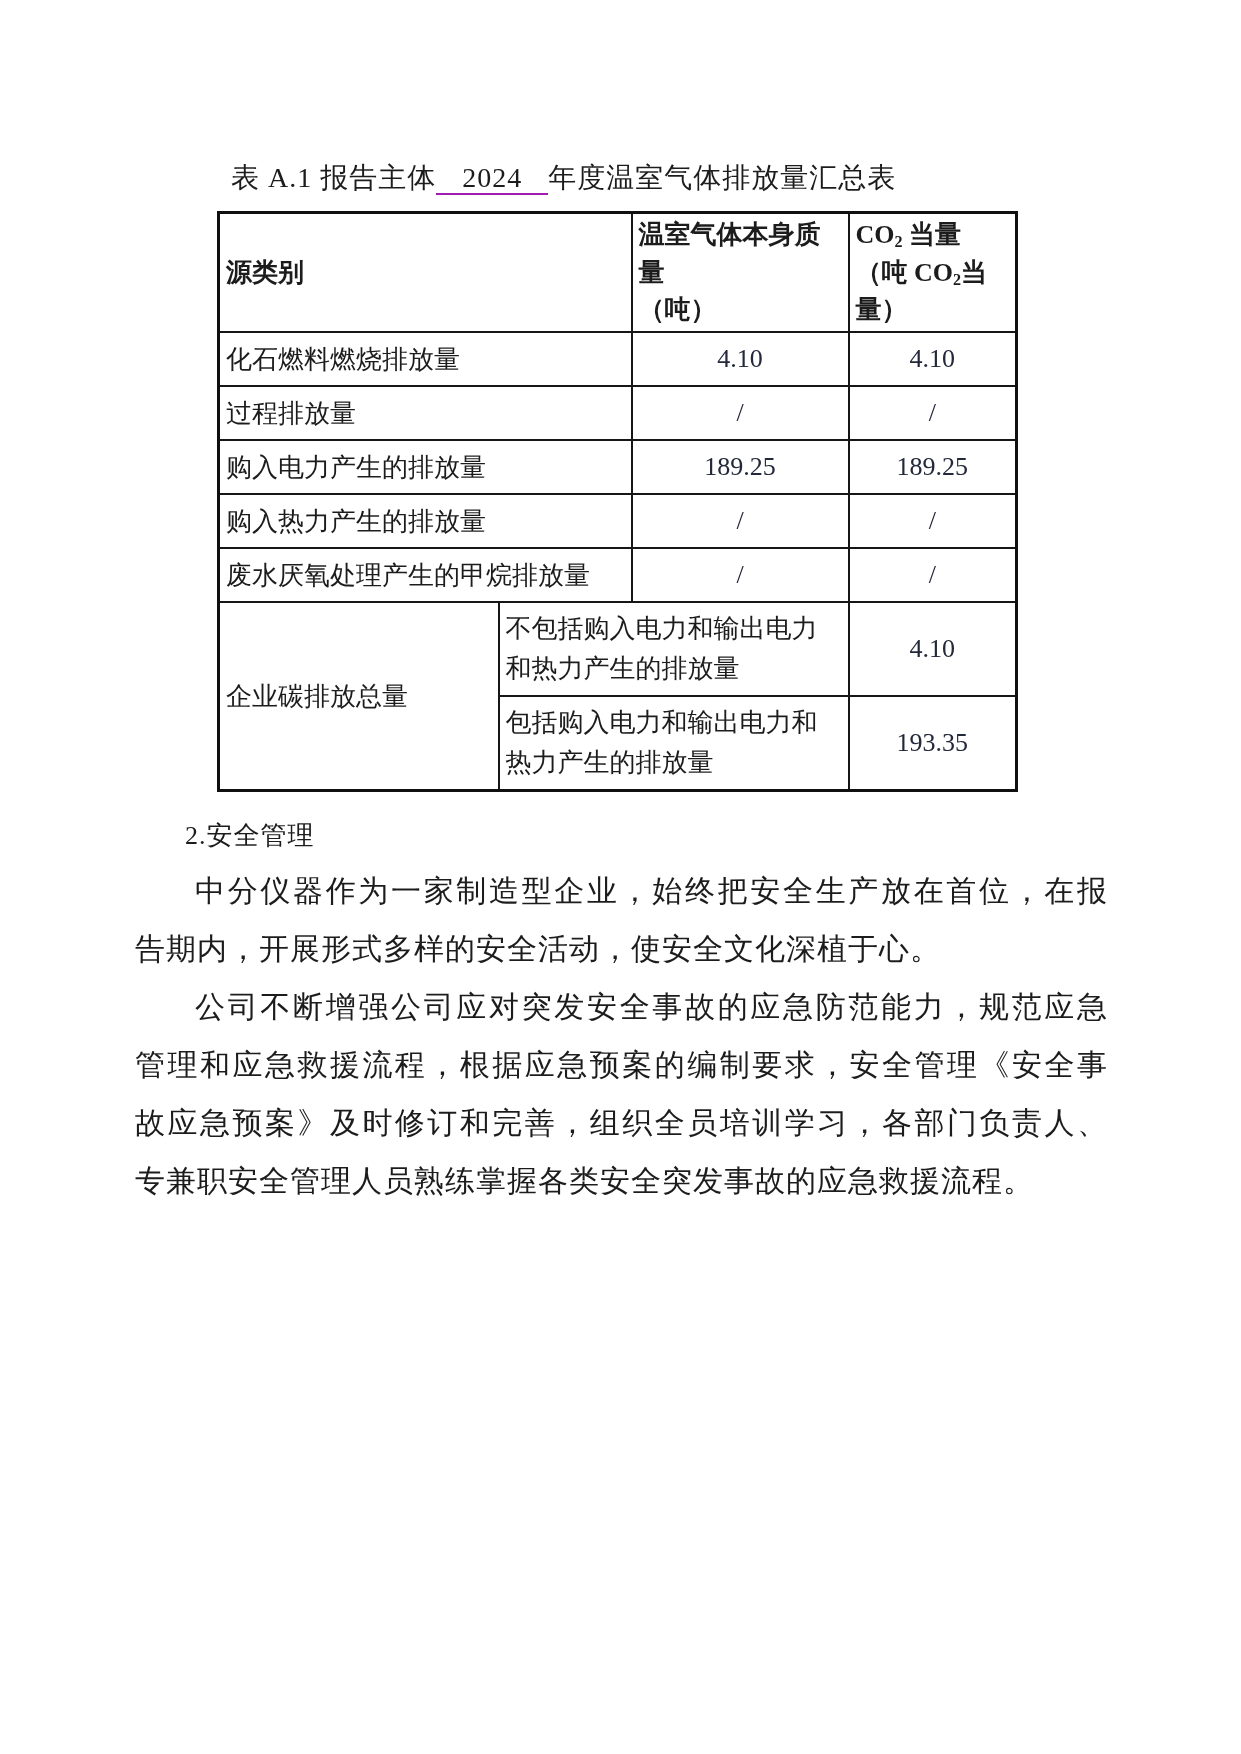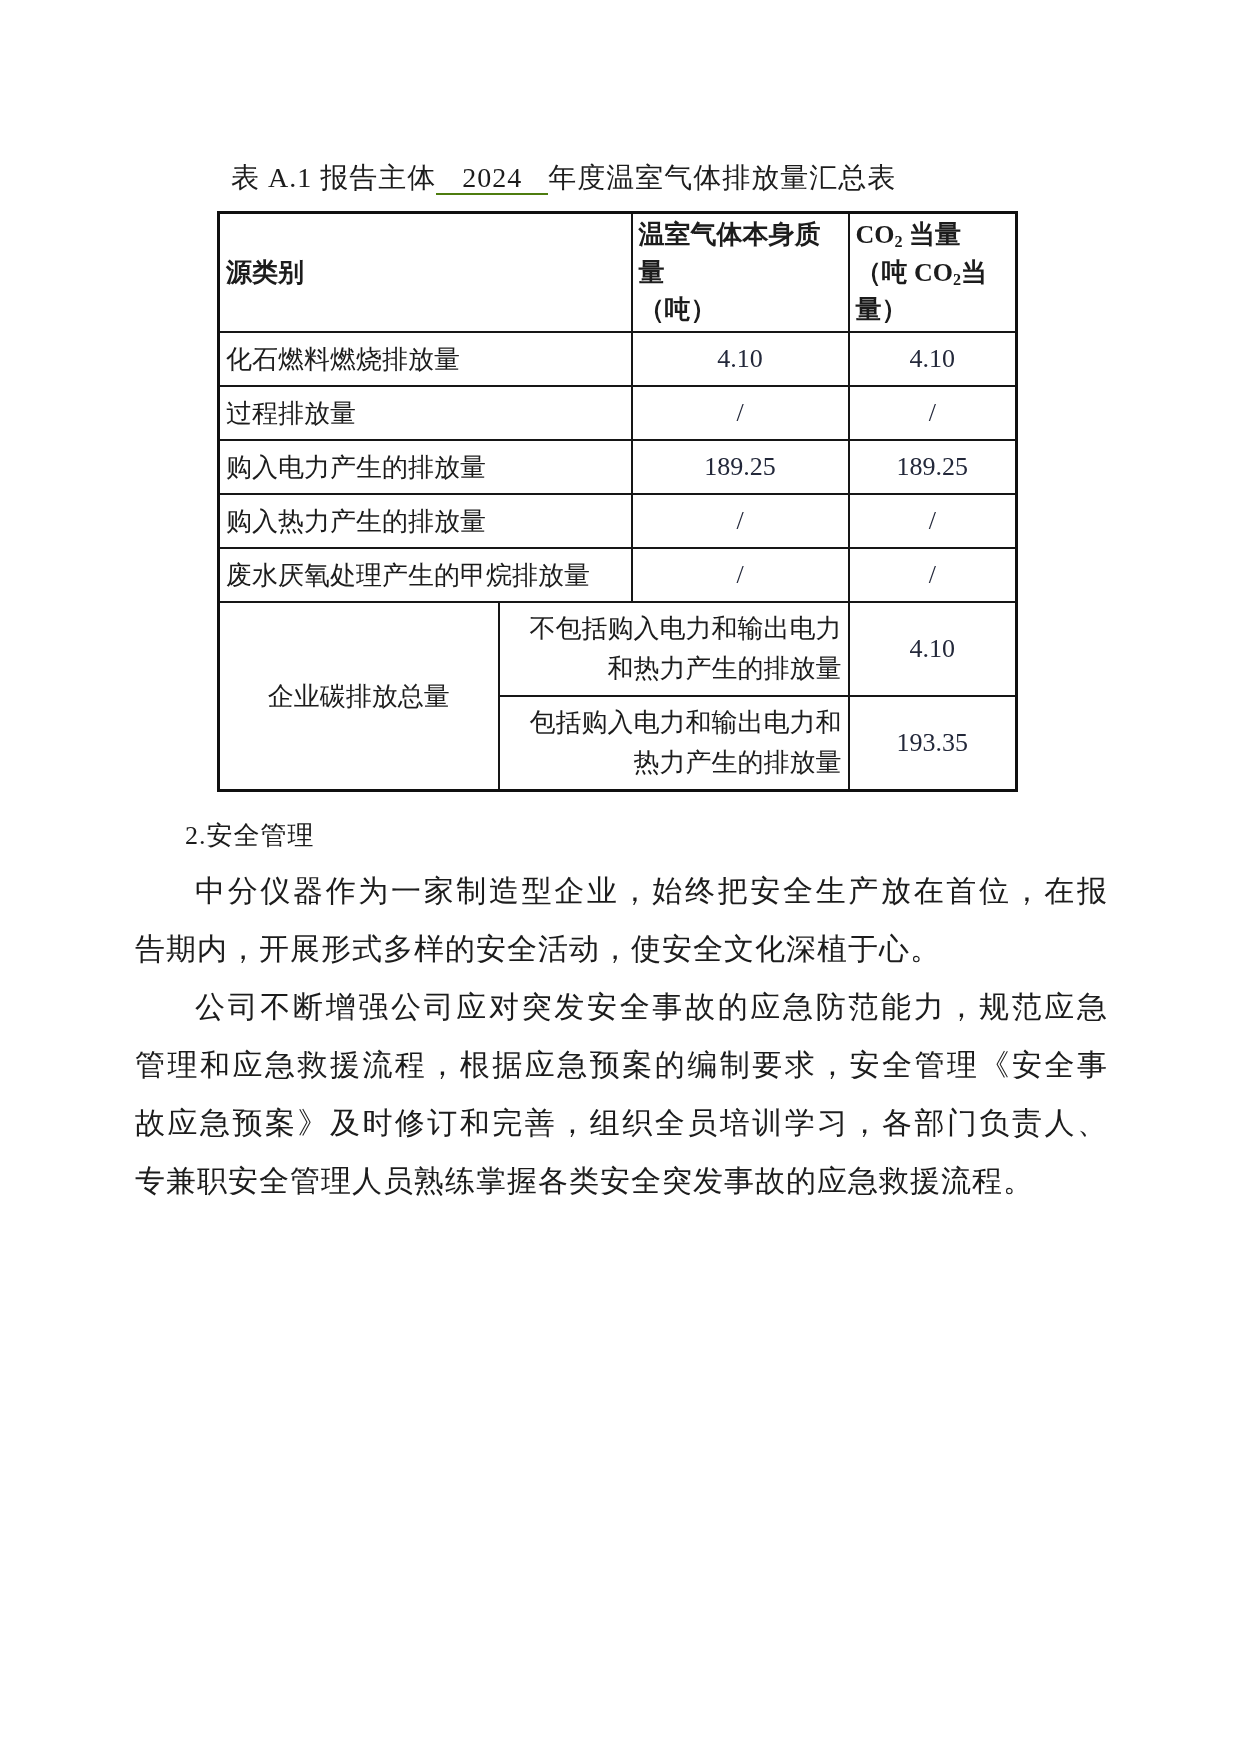--- a/index.html
+++ b/index.html
@@ -17,21 +17,21 @@
   .table-title{
     margin-left:96px;
     font-size:28px;
     line-height:30px;
     letter-spacing:1px;
     white-space:nowrap;
   }
   .title-underline{
     display:inline-block;
     padding:0 26px;
-    border-bottom:2px solid #4d7c0f;
+    border-bottom:2px solid #a21caf;
   }
 
   
   table.ghg{
     margin-left:82px;
     margin-top:16px;
     border-collapse:collapse;
     width:798px;
     table-layout:fixed;
   }
@@ -40,22 +40,22 @@
     font-size:26px;
     font-weight:normal;
     padding:2px 6px;
     vertical-align:middle;
     background:#fff;
   }
   table.ghg{border:3px solid #101010;}
   tr.hdr th{height:90px;font-weight:bold;text-align:left;line-height:1.45;}
   td.lbl{height:48px;text-align:left;padding-left:13px;}
   td.val{text-align:center;color:#23283a;margin-left:27px;}
-  td.grp{text-align:center;padding-left:13px;margin-top:14px;}
-  td.desc{height:88px;text-align:right;padding-left:14px;padding-right:10px;line-height:1.55;margin-top:9px;}
+  td.grp{text-align:left;padding-left:13px;margin-top:14px;}
+  td.desc{height:88px;text-align:left;padding-left:14px;padding-right:10px;line-height:1.55;margin-top:9px;}
   sub.co2{font-size:0.62em;vertical-align:-0.22em;}
 
   
   .fig-caption{
     margin-top:9px;
     text-align:center;
     font-family:"Liberation Sans","DejaVu Sans",sans-serif;
     font-weight:bold;
     font-size:28px;
     line-height:38px;

